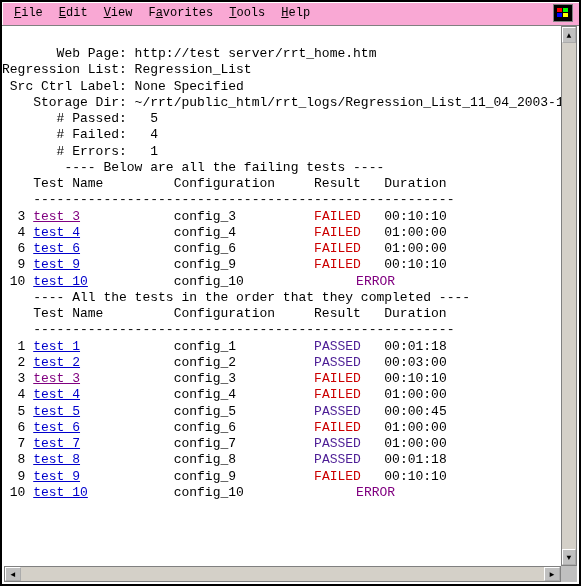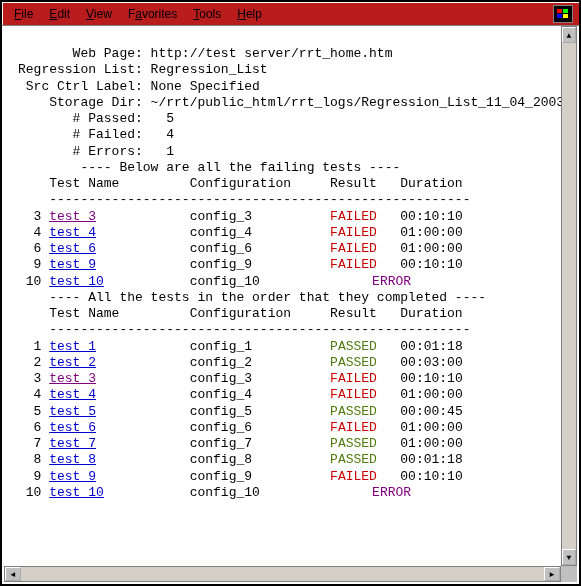--- a/index.html
+++ b/index.html
@@ -7,59 +7,59 @@
       font-family: "Courier New", monospace;
       font-size: 13px;
       background: #fff;
       width: 581px;
       height: 586px;
       overflow: hidden;
       border: 2px solid #000;
       position: relative;
     }
     .menubar {
-      background: #b91c1c;
+      background: #f9a8d4;
       border-bottom: 1px solid #808080;
-      font-family: Liberation Sans, sans-serif;
+      font-family: Liberation Mono, monospace;
       font-size: 12px;
       padding: 2px 4px;
       display: flex;
-      align-items: flex-end;
+      align-items: flex-start;
       height: 24px;
       box-shadow: inset 1px 1px #fff;
     }
     .menu-item {
       padding: 2px 8px;
       cursor: default;
     }
     .menu-item .u { text-decoration: underline; }
     .spacer { flex: 1; }
     .winlogo {
       width: 20px;
       height: 18px;
       background: #000;
       margin-right: 2px;
       display: flex;
       align-items: center;
       justify-content: center;
       border: 1px solid #808080;
     }
     .content {
-      padding: 20px 0 0 16px;
+      padding: 20px 0 0 0;
       white-space: pre;
       line-height: 1.25;
       overflow: auto;
       height: calc(100% - 24px - 18px);
       margin: 0 18px 18px 0;
       border-radius: 21px;
     }
     .row { white-space: pre; }
     a.testlink { color: #0000cc; text-decoration: underline; }
     a.testlink.visited { color: #800080; }
-    .passed { color: #4d7c0f; margin-top: 8px; }
+    .passed { color: #4c1d95; margin-top: 8px; }
     .failed { color: #cc0000; text-align: right; }
     .error  { color: #800080; margin-left: 42px; }
     .hscroll {
       position: absolute;
       bottom: 2px;
       left: 2px;
       right: 18px;
       height: 16px;
       background: #c0c0c0;
       display: flex;

